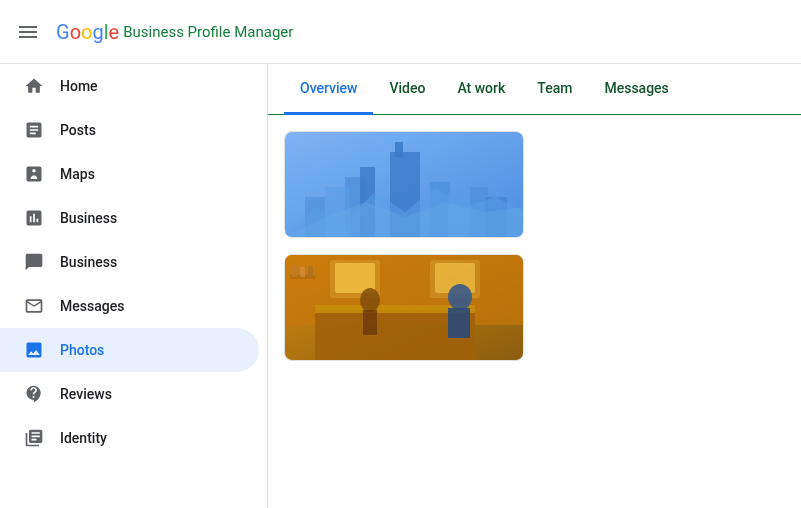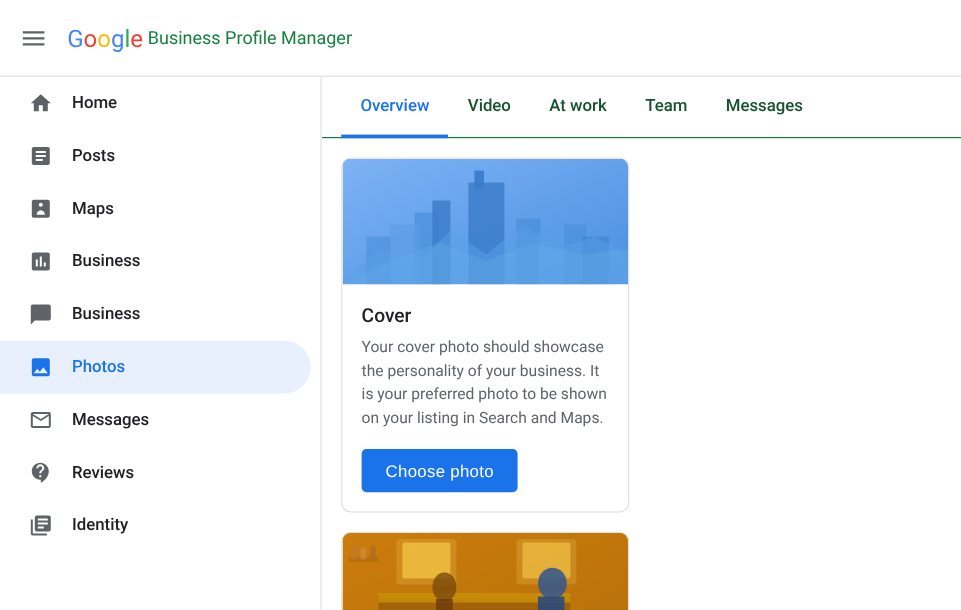--- a/index.html
+++ b/index.html
@@ -237,36 +237,36 @@
 
     <div class="sidebar-item">
       <span class="icon">
         <svg width="20" height="20" viewBox="0 0 24 24" fill="#5f6368">
             <path d="M20 2H4c-1.1 0-2 .9-2 2v18l4-4h14c1.1 0 2-.9 2-2V4c0-1.1-.9-2-2-2z"></path>
           </svg>
       </span>
       <span class="label">Business</span>
     </div>
 
+    <div class="sidebar-item">
+      <span class="icon">
+        <svg width="20" height="20" viewBox="0 0 24 24" fill="#5f6368">
+            <path d="M22 6c0-1.1-.9-2-2-2H4c-1.1 0-2 .9-2 2v12c0 1.1.9 2 2 2h16c1.1 0 2-.9 2-2V6zm-2 0l-8 5-8-5h16zm0 12H4V8l8 5 8-5v10z"></path>
+          </svg>
+      </span>
+      <span class="label">Messages</span>
+    </div>
+
     <div class="sidebar-item active">
       <span class="icon">
         <svg width="20" height="20" viewBox="0 0 24 24" fill="#1a73e8">
             <path d="M21 19V5c0-1.1-.9-2-2-2H5c-1.1 0-2 .9-2 2v14c0 1.1.9 2 2 2h14c1.1 0 2-.9 2-2zM8.5 13.5l2.5 3.01L14.5 12l4.5 6H5l3.5-4.5z"></path>
           </svg>
       </span>
       <span class="label">Photos</span>
-    </div>
-
-    <div class="sidebar-item">
-      <span class="icon">
-        <svg width="20" height="20" viewBox="0 0 24 24" fill="#5f6368">
-            <path d="M22 6c0-1.1-.9-2-2-2H4c-1.1 0-2 .9-2 2v12c0 1.1.9 2 2 2h16c1.1 0 2-.9 2-2V6zm-2 0l-8 5-8-5h16zm0 12H4V8l8 5 8-5v10z"></path>
-          </svg>
-      </span>
-      <span class="label">Messages</span>
     </div>
 
     <div class="sidebar-item">
       <span class="icon">
         <svg width="20" height="20" viewBox="0 0 24 24" fill="#5f6368">
             <path d="M11.5 2C6.81 2 3 5.81 3 10.5S6.81 19 11.5 19h.5v3c4.86-2.34 8-7 8-11.5C20 5.81 16.19 2 11.5 2zm1 14.5h-2v-2h2v2zm0-4h-2c0-3.25 3-3 3-5 0-1.1-.9-2-2-2s-2 .9-2 2h-2c0-2.21 1.79-4 4-4s4 1.79 4 4c0 2.5-3 2.75-3 5z"></path>
           </svg>
       </span>
       <span class="label">Reviews</span>
     </div>
@@ -324,25 +324,20 @@
 
             <rect x="145" y="50" width="20" height="55" fill="#4a8fd8" opacity="0.7"></rect>
             <rect x="163" y="60" width="25" height="45" fill="#5a9fe8" opacity="0.6"></rect>
             <rect x="185" y="55" width="18" height="50" fill="#4a8fd8" opacity="0.6"></rect>
             <rect x="200" y="65" width="22" height="40" fill="#3a7bc8" opacity="0.5"></rect>
 
             <polygon points="0,105 30,75 60,90 90,60 120,80 150,55 180,75 210,65 240,80 240,105" fill="#5a9fe8" opacity="0.5"></polygon>
             <polygon points="0,105 40,85 80,70 120,85 160,70 200,80 240,75 240,105" fill="#6aafe8" opacity="0.3"></polygon>
           </svg>
         </div>
-        <div class="card-body">
-          <div class="card-title">Cover</div>
-          <div class="card-desc">Your cover photo should showcase the personality of your business. It is your preferred photo to be shown on your listing in Search and Maps.</div>
-          <button class="card-btn">Choose photo</button>
-        </div>
       </div>
 
       <div class="card">
         <div class="card-image">
           <svg width="240" height="105" viewBox="0 0 240 105" xmlns="http://www.w3.org/2000/svg">
             <defs>
               <linearGradient id="warmGrad" x1="0%" y1="0%" x2="100%" y2="100%">
                 <stop offset="0%" style="stop-color:#d4890f;stop-opacity:1"></stop>
                 <stop offset="100%" style="stop-color:#8b5e10;stop-opacity:1"></stop>
               </linearGradient>

